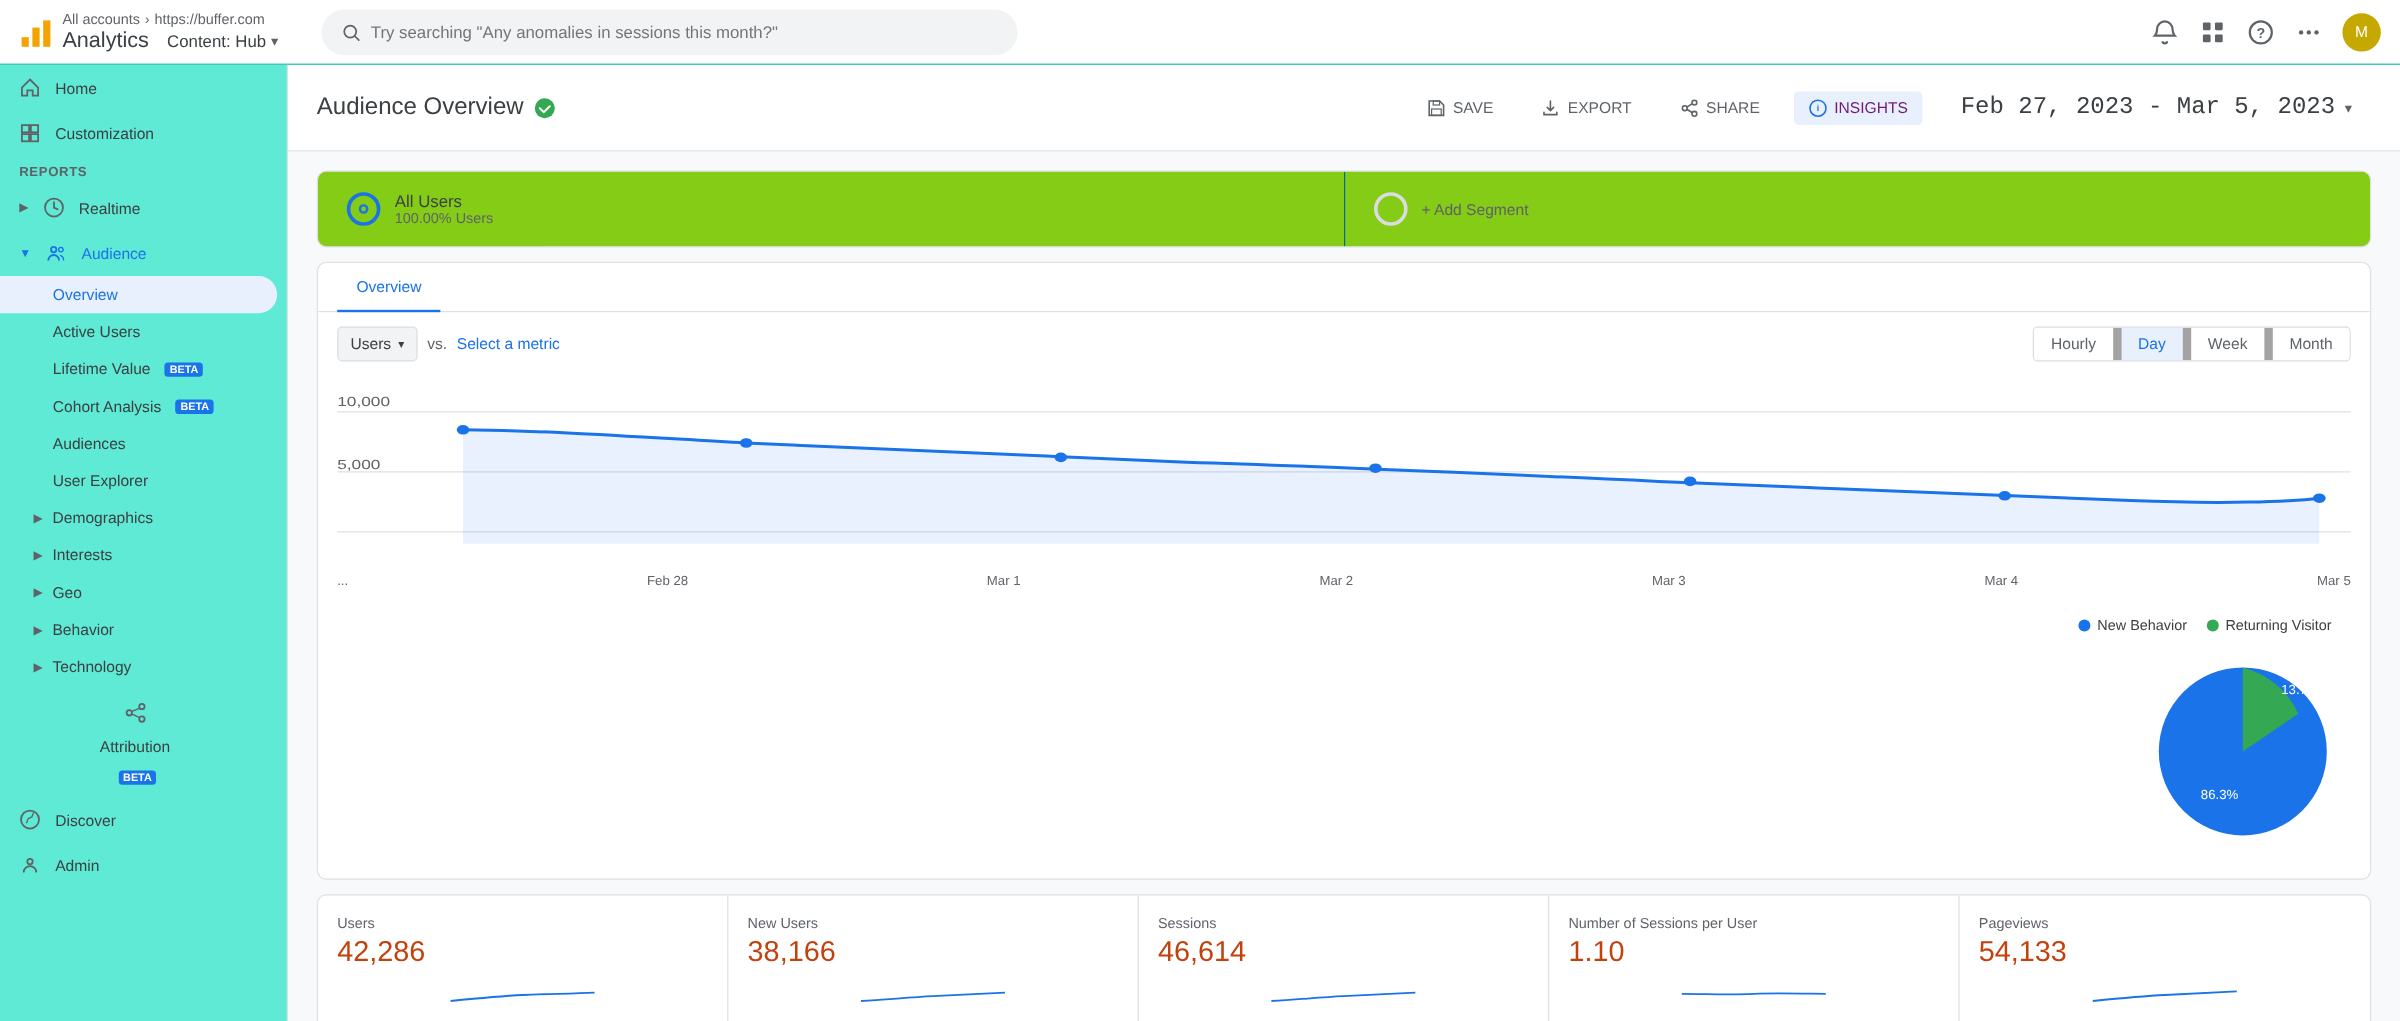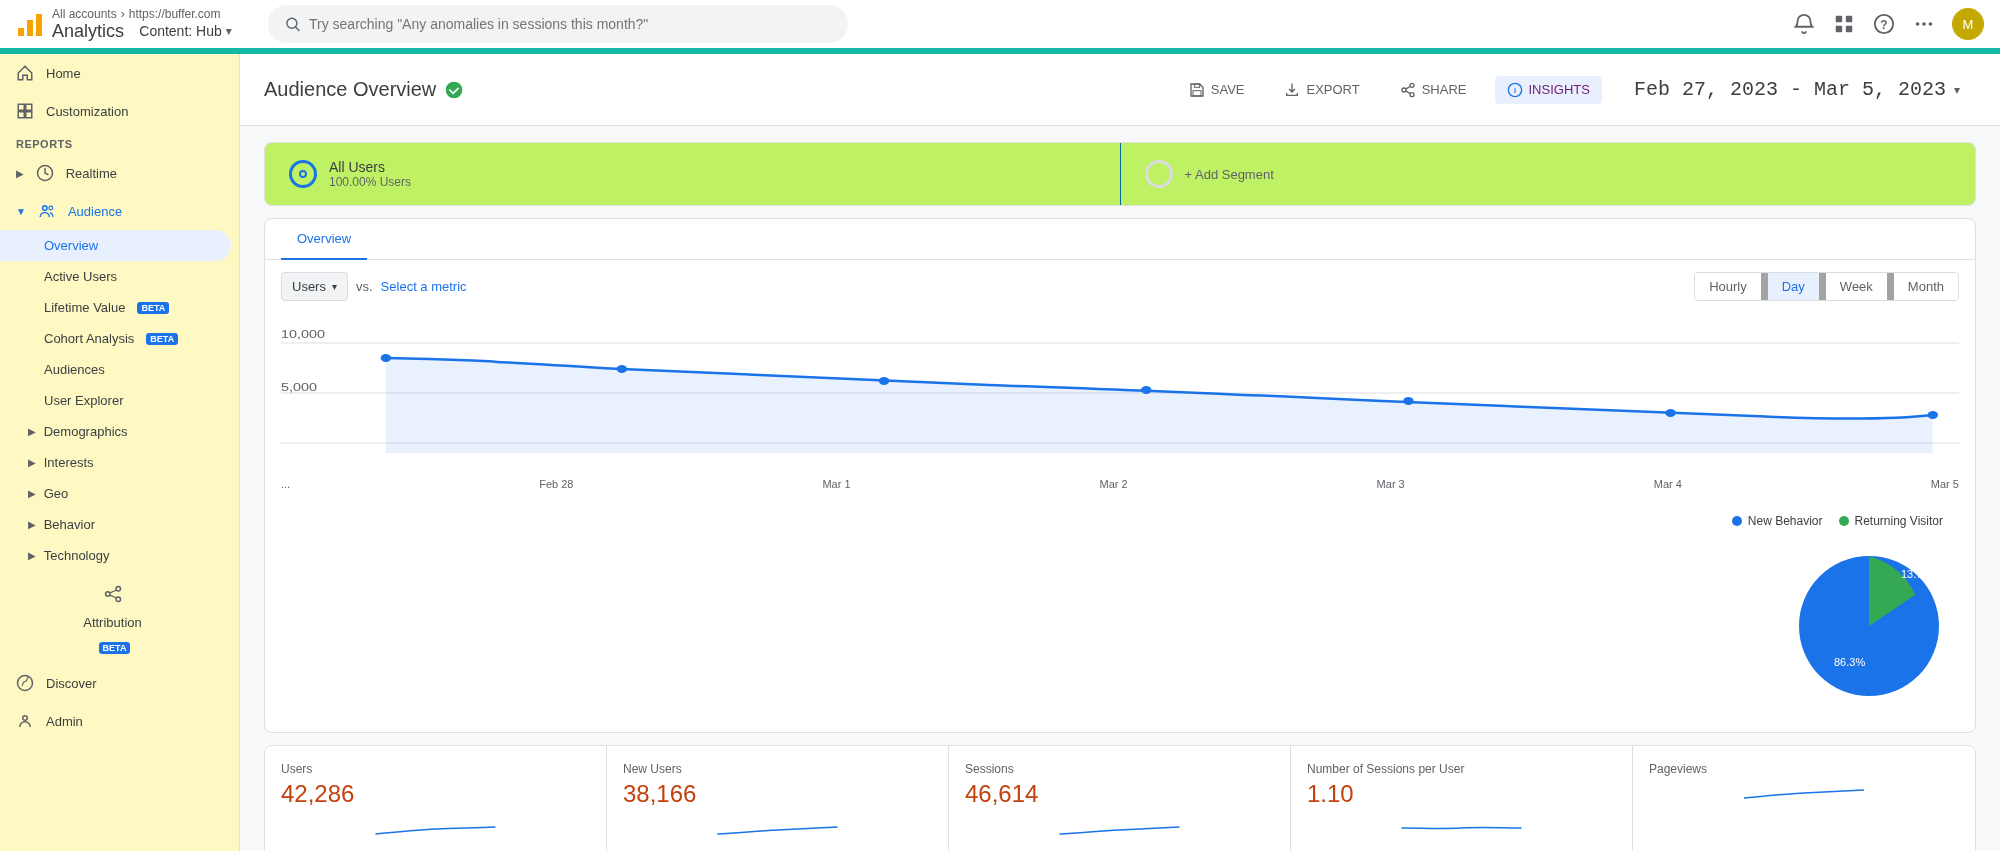--- a/index.html
+++ b/index.html
@@ -1,20 +1,20 @@
 <!DOCTYPE html>
 <html><head>
   <meta charset="utf-8">
   <style>
     * { box-sizing: border-box; margin: 0; padding: 0; }
     body { font-family: 'Arial', sans-serif; background: #f8f9fa; color: #3c4043; font-size: 13px; display: flex; flex-direction: column; height: 851px; overflow: hidden; }
 
     
     .top-header {
-      display: flex; align-items: center; background: #fff; border-bottom: 6px solid #14b8a6;
+      display: flex; align-items: center; background: #fff; border-bottom: 1px solid #14b8a6;
       height: 54px; padding: 0 16px; gap: 12px; flex-shrink: 0;
     }
     .logo-icon { width: 28px; height: 28px; }
     .search-bar {
       flex: 1; max-width: 580px; margin: 0 24px;
       background: #f1f3f4; border-radius: 24px; border: none;
       display: flex; align-items: center; padding: 0 16px; gap: 8px; height: 38px;
     }
     .search-bar input {
       background: transparent; border: none; outline: none; font-size: 14px;
@@ -24,21 +24,21 @@
     .header-brand { display: flex; align-items: center; gap: 8px; }
     .header-icons { display: flex; align-items: center; gap: 16px; margin-left: auto; }
     .header-icon { width: 24px; height: 24px; cursor: pointer; color: #5f6368; display: flex; align-items: center; justify-content: center; font-size: 18px; }
     .avatar { width: 32px; height: 32px; border-radius: 50%; background: #c5a800; display: flex; align-items: center; justify-content: center; color: #fff; font-size: 13px; font-weight: 500; }
 
     
     .main-layout { display: flex; flex: 1; overflow: hidden; }
 
     
     .sidebar {
-      width: 240px; background: #fef9c3; border-right: 1px solid #e0e0e0;
+      width: 240px; background: #5eead4; border-right: 1px solid #e0e0e0;
       overflow-y: auto; flex-shrink: 0;
     }
     .sidebar-item {
       display: flex; align-items: center; padding: 10px 16px; cursor: pointer;
       color: #3c4043; font-size: 13px; gap: 12px;
       border-radius: 0 24px 24px 0; margin-right: 8px;
     }
     .sidebar-section-label {
       font-size: 11px; font-weight: 600; color: #5f6368; padding: 8px 16px 4px;
       text-transform: uppercase; letter-spacing: 0.5px;
@@ -65,21 +65,21 @@
       font-size: 13px; cursor: pointer; padding: 6px 12px;
       border: none; background: none;
     }
     .date-range {
       display: flex; align-items: center; gap: 8px; font-size: 14px; color: #3c4043;
       cursor: pointer; padding: 8px 16px; border-radius: 4px;
     }
 
     
     .segment-bar {
-      background: #bef264; border-radius: 8px; margin: 16px 24px 0;
+      background: #84cc16; border-radius: 8px; margin: 16px 24px 0;
       display: flex; border: 1px solid #e0e0e0; overflow: hidden;
     }
     .segment-item {
       display: flex; align-items: center; gap: 12px; padding: 16px 24px;
       flex: 1; cursor: pointer;
     }
     .segment-item + .segment-item { border-left: 1px solid #0369a1; }
     .segment-circle-blue {
       width: 28px; height: 28px; border-radius: 50%; border: 3px solid #1a73e8;
       display: flex; align-items: center; justify-content: center;
@@ -507,20 +507,21 @@
       </div>
       <div class="metric-card" style="border-top:none;">
         <div class="metric-label">Number of Sessions per User</div>
         <div class="metric-value">1.10</div>
         <svg class="metric-sparkline" viewBox="0 0 120 24">
           <path d="M0,12 C20,12 40,13 60,12 C80,11 100,12 120,12" stroke="#1a73e8" stroke-width="1.5" fill="none"></path>
         </svg>
       </div>
       <div class="metric-card" style="border-top:none;border-right:none;">
         <div class="metric-label">Pageviews</div>
+        <div class="metric-value">54,133</div>
         <svg class="metric-sparkline" viewBox="0 0 120 24">
           <path d="M0,18 C20,16 40,14 60,13 C80,12 100,11 120,10" stroke="#1a73e8" stroke-width="1.5" fill="none"></path>
         </svg>
       </div>
     </div>
 
   </div>
 </div>
 
 </body></html>

